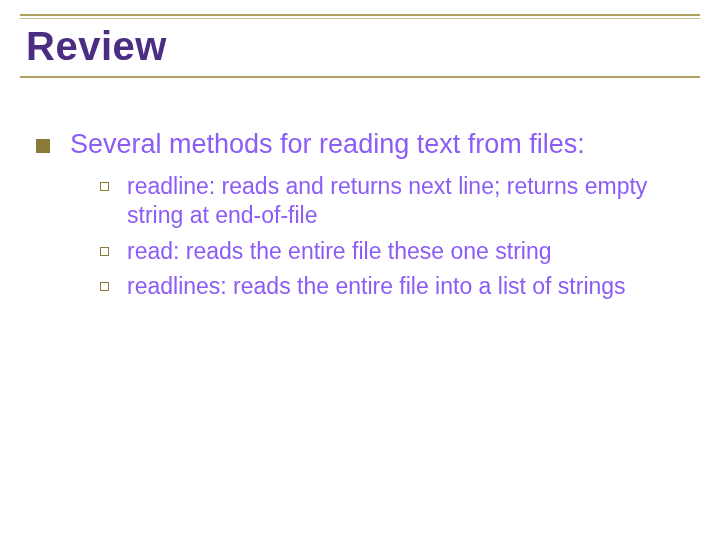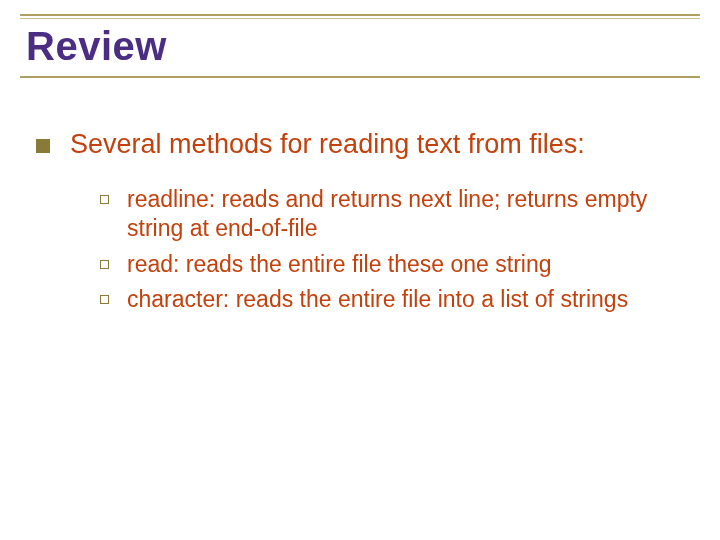--- a/index.html
+++ b/index.html
@@ -49,40 +49,40 @@
     right: 20px;
     top: 76px;
     height: 2px;
     background: #b0a060;
   }
   .content {
     position: absolute;
     left: 36px;
     right: 30px;
     top: 128px;
-    color: #c2410c;
+    color: #8b5cf6;
   }
   .lvl1 {
     display: flex;
     align-items: flex-start;
     margin-bottom: 10px;
     font-size: 27px;
     line-height: 1.25;
   }
   .lvl1 .bullet {
     flex: 0 0 auto;
     width: 14px;
     height: 14px;
     background: #8a7a3a;
     margin-top: 11px;
     margin-right: 20px;
   }
   .lvl1 .txt { flex: 1 1 auto; }
   .sub {
-    margin: 23px 0 14px 64px;
+    margin: 10px 0 14px 64px;
   }
   .lvl2 {
     display: flex;
     align-items: flex-start;
     font-size: 23px;
     line-height: 1.28;
     margin-bottom: 6px;
   }
   .lvl2 .sq {
     flex: 0 0 auto;
@@ -114,19 +114,19 @@
       <div class="lvl2">
         <div class="sq"></div>
         <div class="txt">readline: reads and returns next line; returns empty string at end-of-file</div>
       </div>
       <div class="lvl2">
         <div class="sq"></div>
         <div class="txt">read: reads the entire file these one string</div>
       </div>
       <div class="lvl2">
         <div class="sq"></div>
-        <div class="txt">character: reads the entire file into a list of strings</div>
+        <div class="txt">readlines: reads the entire file into a list of strings</div>
       </div>
     </div>
 
 
   </div>
 </div>
 
 </body></html>

